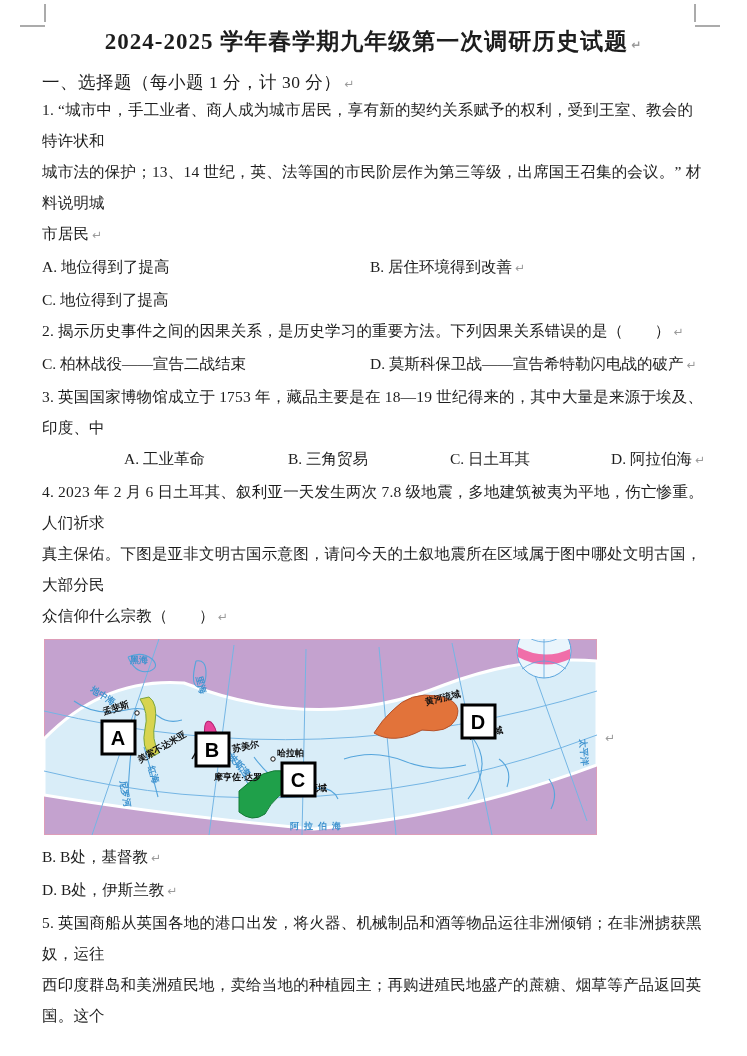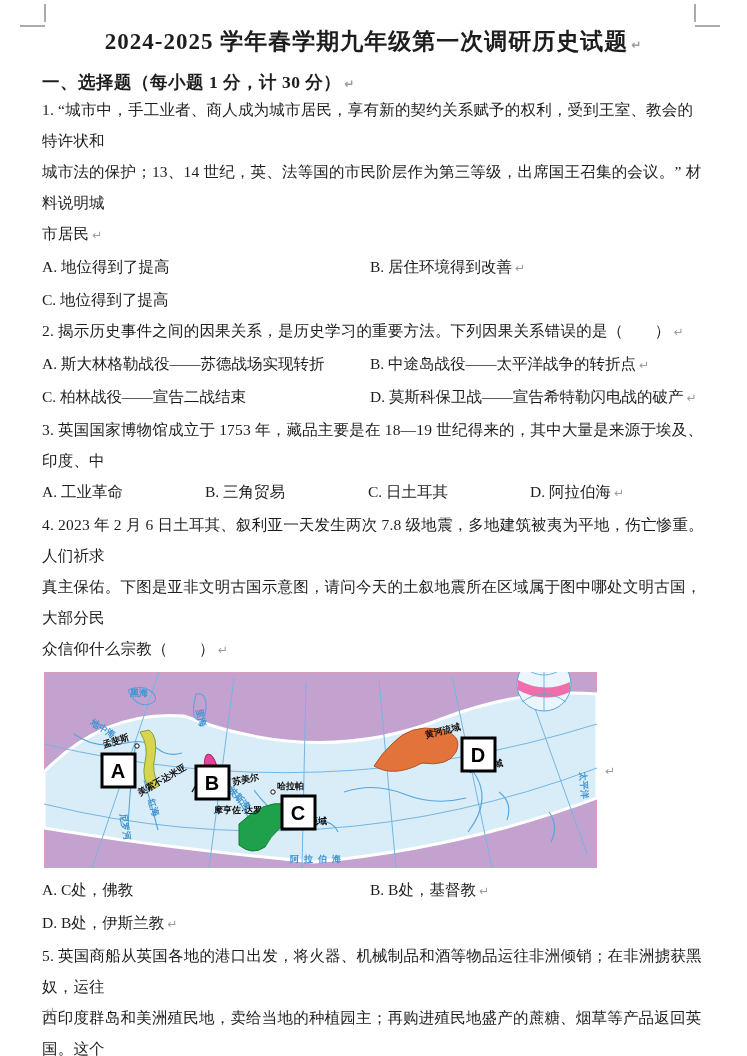--- a/index.html
+++ b/index.html
@@ -6,24 +6,24 @@
   html,body { background:#ffffff; }
   .page {
     position:relative; width:747px; height:1056px; margin:4px auto;
     background:#fff; overflow:hidden;
     font-family:"Liberation Serif","DejaVu Serif",serif;
     color:#1d1d1d;
   }
   .crop { position:absolute; background:#ababab; }
   .content { padding:0 42px; }
   .title { margin-top:22px; text-align:center; font-size:23px; font-weight:bold; letter-spacing:1px; }
-  .section-heading { margin-top:13px; font-size:17.5px; font-weight:bold; letter-spacing:.5px; }
+  .section-heading { margin-top:13px; font-size:17.5px; font-weight:normal; letter-spacing:.5px; }
   .qline { font-size:15.5px; line-height:31px; letter-spacing:.2px; }
   .opts2 { display:grid; grid-template-columns:328px auto; font-size:15.5px; line-height:31px; }
-  .opts4 { display:grid; grid-template-columns:163px 163px 162px auto; font-size:15.5px; line-height:31px; }
+  .opts4 { display:grid; grid-template-columns:163px 163px 162px auto; font-size:15.5px; line-height:31px;text-align:right; }
   .eol { color:#9b9b9b; font-size:12px; margin-left:3px; font-family:"DejaVu Sans",sans-serif; }
   .map-wrap { position:relative; width:553px; height:196px; margin:6px 0 6px 2px; }
   .map-wrap svg { display:block; }
   .map-eol { position:absolute; right:-18px; top:92px; }
   .lone-eol { position:absolute; left:42px; top:1000px; }
   .mapblack { font-size:9px; fill:#111; font-weight:bold; }
   .mapblue  { font-size:9px; fill:#3f93cf; font-weight:bold; }
   .boxletter { font-size:20px; font-weight:bold; fill:#000;
                font-family:"Liberation Sans","DejaVu Sans",sans-serif; }
 </style>
@@ -47,24 +47,20 @@
     <div class="qline"><span>市居民</span><span class="eol">↵</span></div>
     <div class="opts2">
       <div>A. 地位得到了提高</div>
       <div><span>B. 居住环境得到改善</span><span class="eol">↵</span></div>
     </div>
     <div class="opts2">
       <div>C. 地位得到了提高</div>
     </div>
 
     <div class="qline"><span>2. 揭示历史事件之间的因果关系，是历史学习的重要方法。下列因果关系错误的是（　　）</span><span class="eol">↵</span></div>
-    <div class="opts2">
-      <div>A. 斯大林格勒战役——苏德战场实现转折</div>
-      <div><span>B. 中途岛战役——太平洋战争的转折点</span><span class="eol">↵</span></div>
-    </div>
     <div class="opts2">
       <div>C. 柏林战役——宣告二战结束</div>
       <div><span>D. 莫斯科保卫战——宣告希特勒闪电战的破产</span><span class="eol">↵</span></div>
     </div>
 
     <div class="qline">3. 英国国家博物馆成立于 1753 年，藏品主要是在 18—19 世纪得来的，其中大量是来源于埃及、印度、中</div>
     <div class="opts4">
       <div>A. 工业革命</div>
       <div>B. 三角贸易</div>
       <div>C. 日土耳其</div>
@@ -158,21 +154,20 @@
           <rect x="238" y="124" width="33" height="33" fill="#fff" stroke="#000" stroke-width="3"></rect>
           <text class="boxletter" x="254" y="148" text-anchor="middle">C</text>
           <rect x="418" y="66" width="33" height="33" fill="#fff" stroke="#000" stroke-width="3"></rect>
           <text class="boxletter" x="434" y="90" text-anchor="middle">D</text>
         </g>
       </svg>
       <span class="eol map-eol">↵</span>
     </div>
 
     <div class="opts2">
-      <div>A. C处，佛教</div>
       <div><span>B. B处，基督教</span><span class="eol">↵</span></div>
     </div>
     <div class="opts2">
       <div><span>D. B处，伊斯兰教</span><span class="eol">↵</span></div>
     </div>
 
     <div class="qline">5. 英国商船从英国各地的港口出发，将火器、机械制品和酒等物品运往非洲倾销；在非洲掳获黑奴，运往</div>
     <div class="qline">西印度群岛和美洲殖民地，卖给当地的种植园主；再购进殖民地盛产的蔗糖、烟草等产品返回英国。这个</div>
 
   </div>

